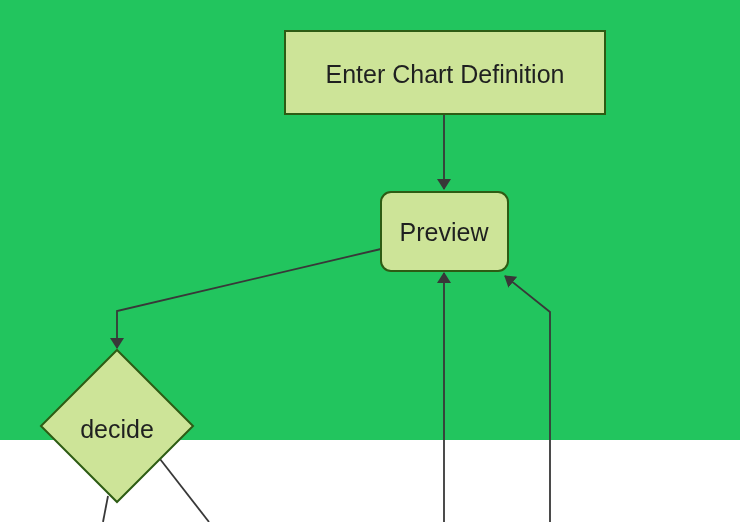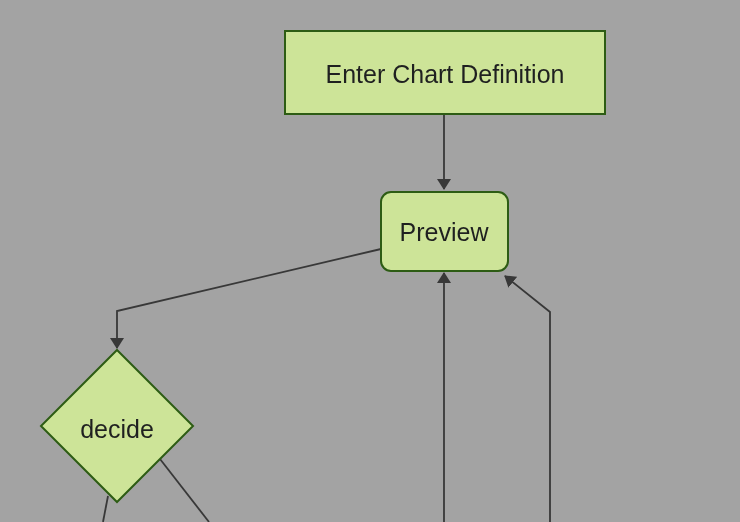--- a/index.html
+++ b/index.html
@@ -6,22 +6,22 @@
     margin: 0;
     padding: 0;
     width: 740px;
     height: 522px;
     overflow: hidden;
     background: #ffffff;
   }
   .canvas-wrap {
     position: relative;
     width: 740px;
-    height: 522px;
-    background: #a3a3a3;
+    height: 440px;
+    background: #22c55e;
   }
   svg { display: block; }
   .edge {
     fill: none;
     stroke-width: 1.8px;
     stroke-linecap: butt;
     stroke-linejoin: miter;
   }
   .node-shape {
     stroke-width: 2px;

